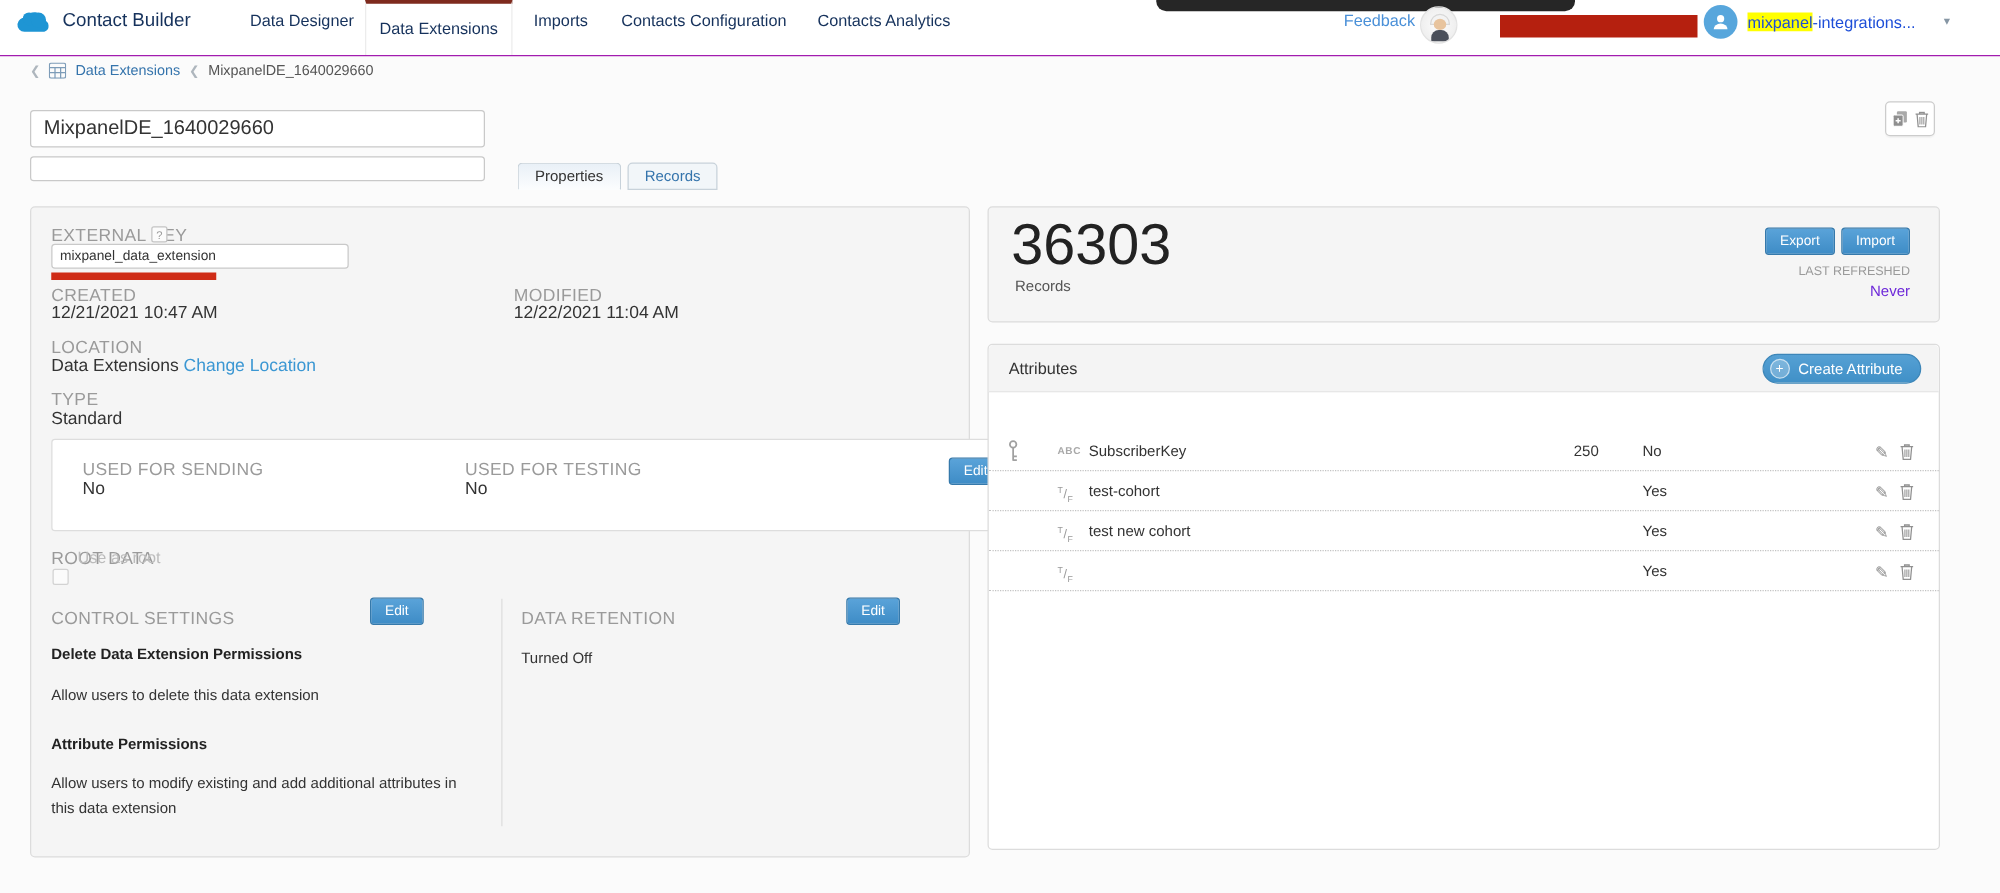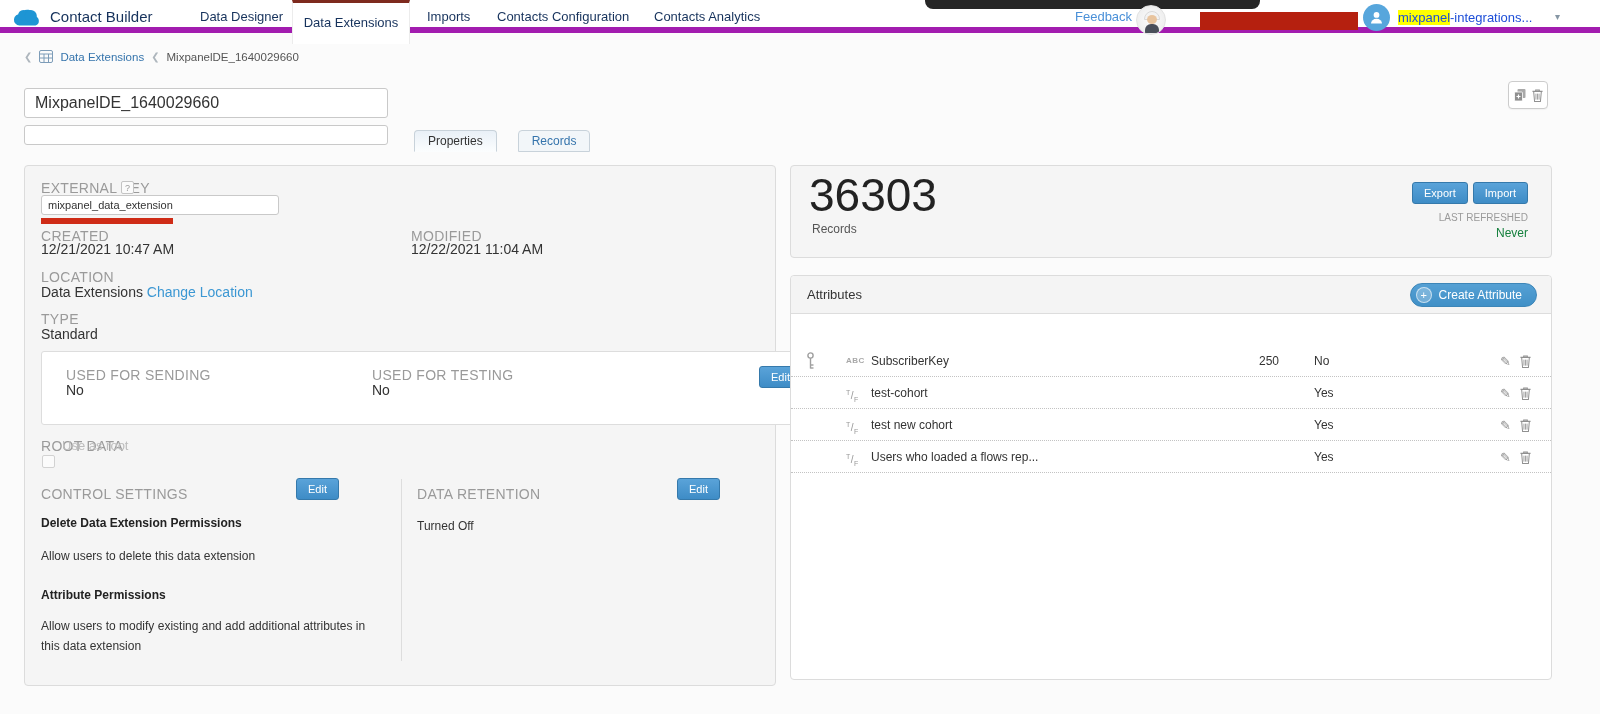--- a/index.html
+++ b/index.html
@@ -1,20 +1,20 @@
 <!DOCTYPE html>
 <html><head>
 <meta charset="utf-8">
 <style>
   * { margin:0; padding:0; box-sizing:border-box; }
   html,body { width:1600px; height:714px; background:#fbfbfb; font-family:"Liberation Sans", sans-serif; }
   .page { position:relative; width:1600px; height:714px; overflow:hidden; }
 
   
-  .topnav { position:absolute; left:0; top:0; width:1600px; height:33px; background:#fff; border-bottom:6px solid #a21caf; z-index:1; }
+  .topnav { position:absolute; left:0; top:0; width:1600px; height:45px; background:#fff; border-bottom:1px solid #a21caf; z-index:1; }
   .brand { position:absolute; left:12px; top:0; height:33px; display:flex; align-items:center; gap:8px; }
   .brand-name { font-size:15px; color:#16325C; }
   .nav-item { position:absolute; top:0; height:33px; line-height:33px; font-size:13px; color:#16325C; cursor:pointer; white-space:nowrap; }
   .nav-item.active { top:0; height:44px; width:118px; text-align:center; line-height:40px; background:#fff;
      border-top:3px solid #7E2A1E; border-left:1px solid #ececec; border-right:1px solid #ececec; z-index:3; }
   .redact-black { position:absolute; left:925px; top:0; width:335px; height:9px; background:#262626; border-radius:0 0 8px 8px; z-index:2; }
   .feedback-link { position:absolute; left:1075px; top:9px; font-size:13px; color:#4a90d8; z-index:2; cursor:pointer; }
   .mini-avatar { position:absolute; left:1136px; top:5px; width:30px; height:30px; border-radius:50%; background:radial-gradient(#fdfdfd,#e9e9e9); border:1px solid #e2e2e2; z-index:4; overflow:hidden; }
   .mini-avatar .hair { position:absolute; left:7px; top:5px; width:16px; height:9px; border-radius:8px 8px 0 0; background:#f3f3f3; border:1px solid #d8d8d8; }
   .mini-avatar .face { position:absolute; left:10px; top:9px; width:10px; height:9px; border-radius:50%; background:#e8c49e; }
@@ -32,21 +32,21 @@
   .crumb-link { color:#3574ac; cursor:pointer; }
   .crumb-current { color:#555; }
 
   
   .title-input { position:absolute; left:24px; top:88px; width:364px; height:30px; border:1px solid #c9c9c9; border-radius:3px; padding:0 10px; font-size:16px; color:#333; background:#fff; font-family:"Liberation Sans", sans-serif; }
   .desc-input { position:absolute; left:24px; top:125px; width:364px; height:20px; border:1px solid #c9c9c9; border-radius:3px; padding:0 8px; font-size:12px; background:#fff; font-family:"Liberation Sans", sans-serif; }
   .toolbar-box { position:absolute; left:1508px; top:81px; width:40px; height:28px; background:#fff; border:1px solid #ccc; border-radius:4px; display:flex; align-items:center; justify-content:center; gap:5px; box-shadow:0 1px 1px rgba(0,0,0,.04); }
   .toolbar-box svg { cursor:pointer; }
 
   
-  .view-tabs { position:absolute; left:414px; top:130px; display:flex; gap:21px; z-index:2; }
+  .view-tabs { position:absolute; left:414px; top:130px; display:flex; gap:5px; z-index:2; }
   .vtab { height:22px; line-height:21px; padding:0 13px; font-size:12px; border:1px solid #c8d2da; border-radius:4px 4px 0 0; cursor:pointer; }
   .vtab.active { background:linear-gradient(#e9f0f7,#fbfdfe); color:#333; border-bottom-color:#fbfdfe; }
   .vtab.inactive { background:#f2f6f9; color:#3574ac; }
 
   
   .lbl { font-size:14px; color:#9a9a9a; letter-spacing:.3px; position:absolute; text-transform:none; }
   .val { font-size:14px; color:#333; position:absolute; }
   .btn-blue { display:inline-block; background:linear-gradient(#5aa3d9,#3e8cc6); border:1px solid #3579ab; border-radius:3px; color:#fff; font-size:11px; padding:4px 11px; cursor:pointer; text-align:center; }
 
   
@@ -60,21 +60,21 @@
   .divider-v { position:absolute; left:376px; top:313px; height:182px; border-left:1px solid #ddd; }
   .bold-12 { position:absolute; font-size:12px; font-weight:bold; color:#222; }
   .text-12 { position:absolute; font-size:12px; color:#333; line-height:1.7; }
 
   
   .records-card { position:absolute; left:790px; top:165px; width:762px; height:93px; background:#f5f5f5; border:1px solid #dcdcdc; border-radius:4px; }
   .rec-count { position:absolute; left:18px; top:2px; font-size:46px; color:#222; }
   .rec-label { position:absolute; left:21px; top:56px; font-size:12px; color:#555; }
   .rec-btns { position:absolute; right:23px; top:16px; display:flex; gap:5px; }
   .rec-refresh-lbl { position:absolute; right:23px; top:46px; font-size:10px; color:#9a9a9a; }
-  .rec-refresh-val { position:absolute; right:23px; top:60px; font-size:12px; color:#15803d; }
+  .rec-refresh-val { position:absolute; right:23px; top:60px; font-size:12px; color:#6d28d9; }
 
   
   .attr-card { position:absolute; left:790px; top:275px; width:762px; height:405px; background:#fff; border:1px solid #dcdcdc; border-radius:4px; }
   .attr-header { position:absolute; left:0; top:0; right:0; height:38px; background:#f4f4f4; border-bottom:1px solid #ddd; border-radius:4px 4px 0 0; }
   .attr-title { position:absolute; left:16px; top:0; line-height:38px; font-size:13px; color:#333; }
   .create-pill { position:absolute; right:14px; top:7px; height:24px; border-radius:12px; background:linear-gradient(#55a0d4,#4090c7); border:1px solid #3d86b8; color:#fff; font-size:12px; display:flex; align-items:center; gap:7px; padding:0 14px 0 5px; cursor:pointer; }
   .pill-plus { width:16px; height:16px; border-radius:50%; background:rgba(255,255,255,.25); border:1px solid rgba(255,255,255,.6); text-align:center; line-height:14px; font-size:11px; }
   .attr-thead { position:absolute; left:0; right:0; top:44px; height:25px; background:linear-gradient(#fcfcfc,#ececec); border-top:1px solid #ddd; border-bottom:1px solid #ddd; }
   .th { position:absolute; top:0; line-height:25px; font-size:11px; font-weight:bold; color:#444; }
   .attr-row { position:absolute; left:0; right:0; height:32px; border-bottom:1px dotted #c3c3c3; }
@@ -272,21 +272,20 @@
         <span class="pencil">✎</span>
         <svg width="11" height="13" viewBox="0 0 12 14">
           <path d="M0.5 2.5h11M4 2.5V1h4v1.5M1.8 2.5l1 11h6.4l1-11" fill="none" stroke="#909090" stroke-width="1.1"></path>
           <path d="M4.3 5v6.5M6 5v6.5M7.7 5v6.5" stroke="#909090" stroke-width="0.9"></path>
         </svg>
       </div>
     </div>
 
     <div class="attr-row" style="top:165px">
       <span class="type-ico tf"><sup>T</sup>/<sub>F</sub></span>
-      <span class="cell" style="left:80px">Users who loaded a flows rep...</span>
       <span class="cell" style="left:273px"></span>
       <span class="cell" style="left:468px"></span>
       <span class="cell" style="left:523px">Yes</span>
       <div class="row-actions">
         <span class="pencil">✎</span>
         <svg width="11" height="13" viewBox="0 0 12 14">
           <path d="M0.5 2.5h11M4 2.5V1h4v1.5M1.8 2.5l1 11h6.4l1-11" fill="none" stroke="#909090" stroke-width="1.1"></path>
           <path d="M4.3 5v6.5M6 5v6.5M7.7 5v6.5" stroke="#909090" stroke-width="0.9"></path>
         </svg>
       </div>

